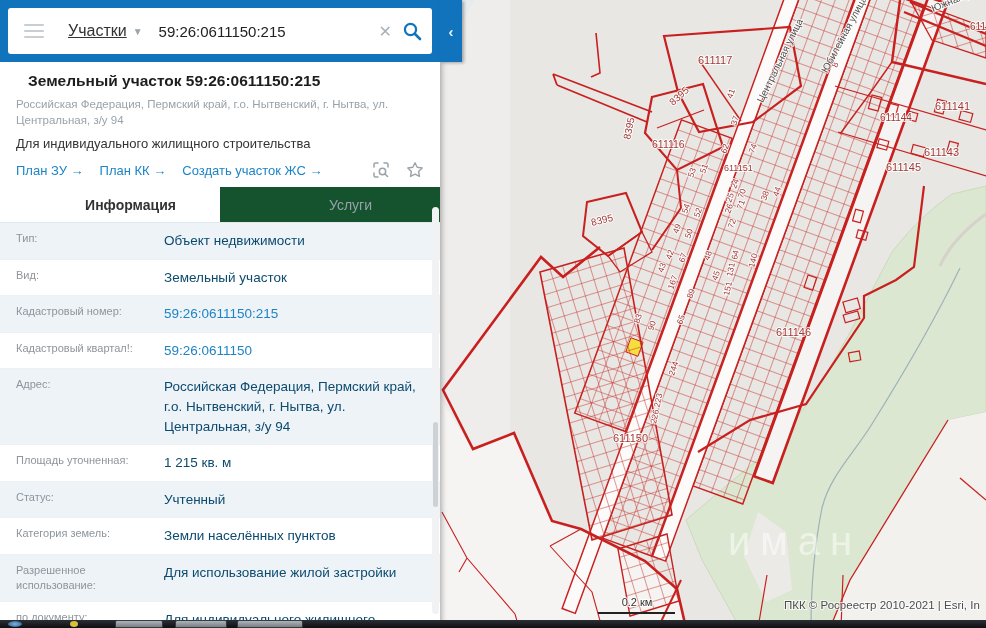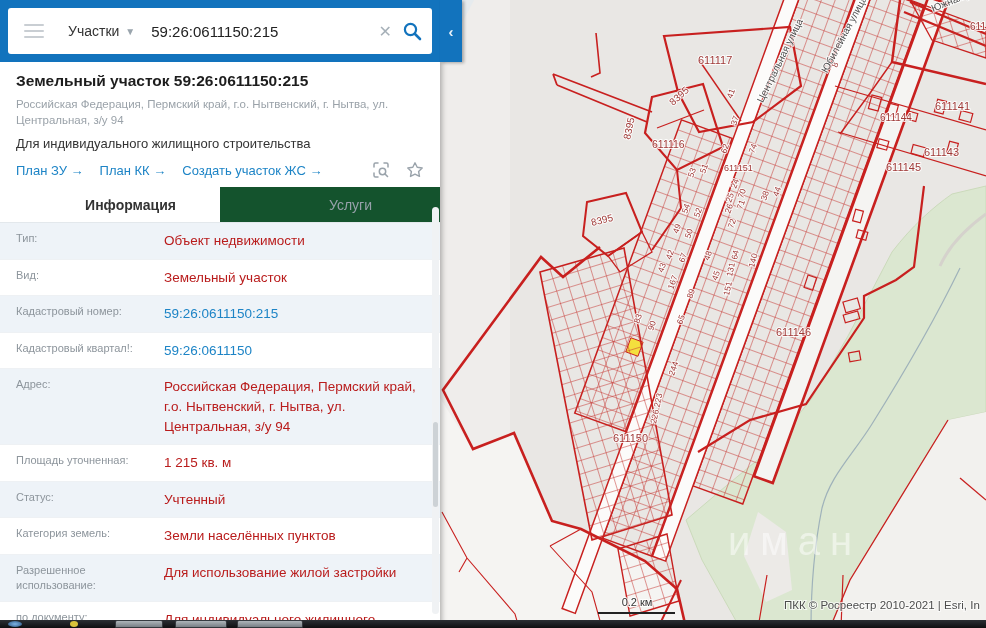--- a/index.html
+++ b/index.html
@@ -7,51 +7,51 @@
        font-family:"Liberation Sans","DejaVu Sans",sans-serif;background:#e9e7e4;}
 
   
   .panel{position:absolute;left:0;top:0;width:440px;height:628px;background:#fff;
          box-shadow:2px 0 5px rgba(0,0,0,.28);z-index:5;}
   .searchbar{position:relative;height:62px;background:#1273bd;}
   .searchbox{position:absolute;left:8px;top:8px;right:8px;height:46px;background:#fff;
              border-radius:3px;display:flex;align-items:center;padding:0 10px;}
   .burger{width:20px;height:14px;display:flex;flex-direction:column;justify-content:space-between;margin:0 10px 0 6px;cursor:pointer;}
   .burger i{height:2px;background:#c9ced3;border-radius:1px;}
-  .cat{font-size:14px;color:#333;margin:0 6px 0 14px;white-space:nowrap;}
+  .cat{font-size:16px;color:#333;margin:0 6px 0 14px;white-space:nowrap;text-decoration:underline;}
   .chev{color:#9aa5ad;font-size:10px;margin-right:14px;}
   .searchbox input{flex:1;border:none;outline:none;font-size:15px;color:#222;
                    font-family:"Liberation Sans","DejaVu Sans",sans-serif;min-width:40px;}
   .clear{color:#a6b0b8;font-size:16px;margin:0 10px;cursor:pointer;}
   .mag{width:20px;height:20px;flex:0 0 auto;cursor:pointer;}
 
   .collapse-tab{position:absolute;left:440px;top:0;width:22px;height:62px;background:#1273bd;
                 z-index:6;display:flex;align-items:center;justify-content:center;
                 box-shadow:2px 1px 3px rgba(0,0,0,.3);cursor:pointer;}
   .collapse-tab span{color:#e8f1f8;font-size:15px;font-weight:bold;}
 
   .head{padding:10px 16px 0 16px;}
-  .head h1{margin:0 0 6px 0;font-size:15.5px;color:#1d1d1d;}
+  .head h1{margin:0 0 6px 12px;font-size:15.5px;color:#1d1d1d;}
   .addr{font-size:11.5px;color:#9aa2a9;line-height:1.4;margin-bottom:8px;}
   .purpose{font-size:13px;color:#333;margin-bottom:10px;}
   .links{display:flex;align-items:center;font-size:13px;color:#1d84c6;gap:16px;padding-bottom:8px;}
   .links a{color:#1d84c6;text-decoration:none;cursor:pointer;white-space:nowrap;}
   .links .spacer{flex:1;}
   .ico{width:18px;height:18px;color:#9aa3ab;}
 
   .tabs{display:flex;height:35px;border-bottom:1px solid #e3e8ec;}
   .tab{flex:1;display:flex;align-items:center;justify-content:center;font-size:14px;cursor:pointer;padding-left:41px;}
   .tab.active{background:#fff;color:#333;font-weight:bold;}
   .tab.inactive{background:#14532d;color:#97a1aa;}
 
   .rows{position:relative;}
   .row{display:flex;padding:8px 0;border-bottom:1px solid #eef1f4;}
   .row:nth-child(odd){background:#eef3f8;}
   .row .lbl{width:138px;flex:0 0 138px;padding-left:16px;font-size:11px;color:#8d959c;line-height:1.35;}
-  .row .val{flex:1;padding:0 14px 0 10px;font-size:13.5px;color:#b91c1c;line-height:1.45;}
+  .row .val{flex:1;padding:0 14px 0 10px;font-size:13.5px;color:#0c4a6e;line-height:1.45;}
   .row .val.link{color:#1d84c6;cursor:pointer;}
 
   .scrollbar{position:absolute;right:1px;top:207px;width:7px;height:407px;background:#f0f2f4;border-radius:4px;}
   .scrollbar .thumb{position:absolute;left:1px;top:215px;width:5px;height:85px;background:#cdd2d6;border-radius:3px;cursor:pointer;}
 
   
   .map{position:absolute;left:440px;top:0;width:546px;height:628px;overflow:hidden;cursor:grab;}
   .map svg{display:block;}
 
   

